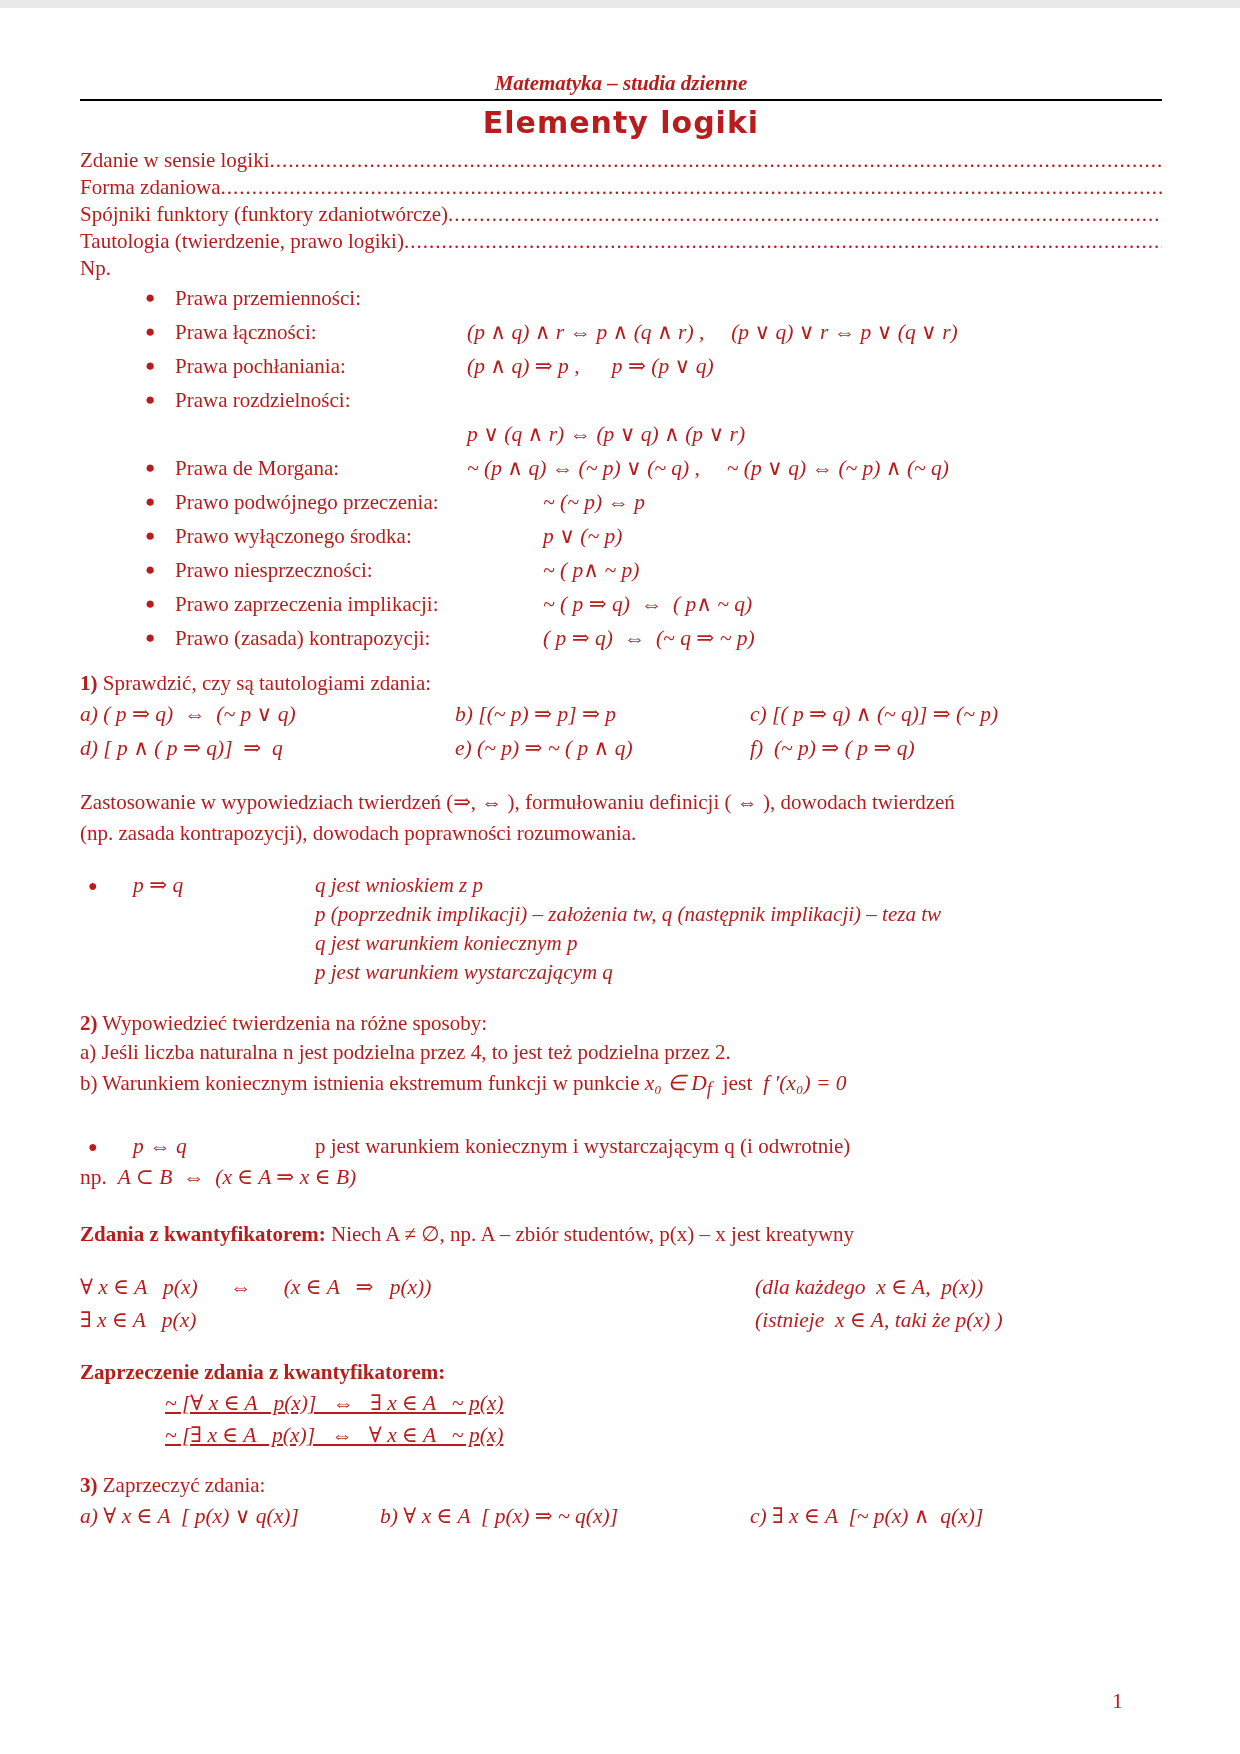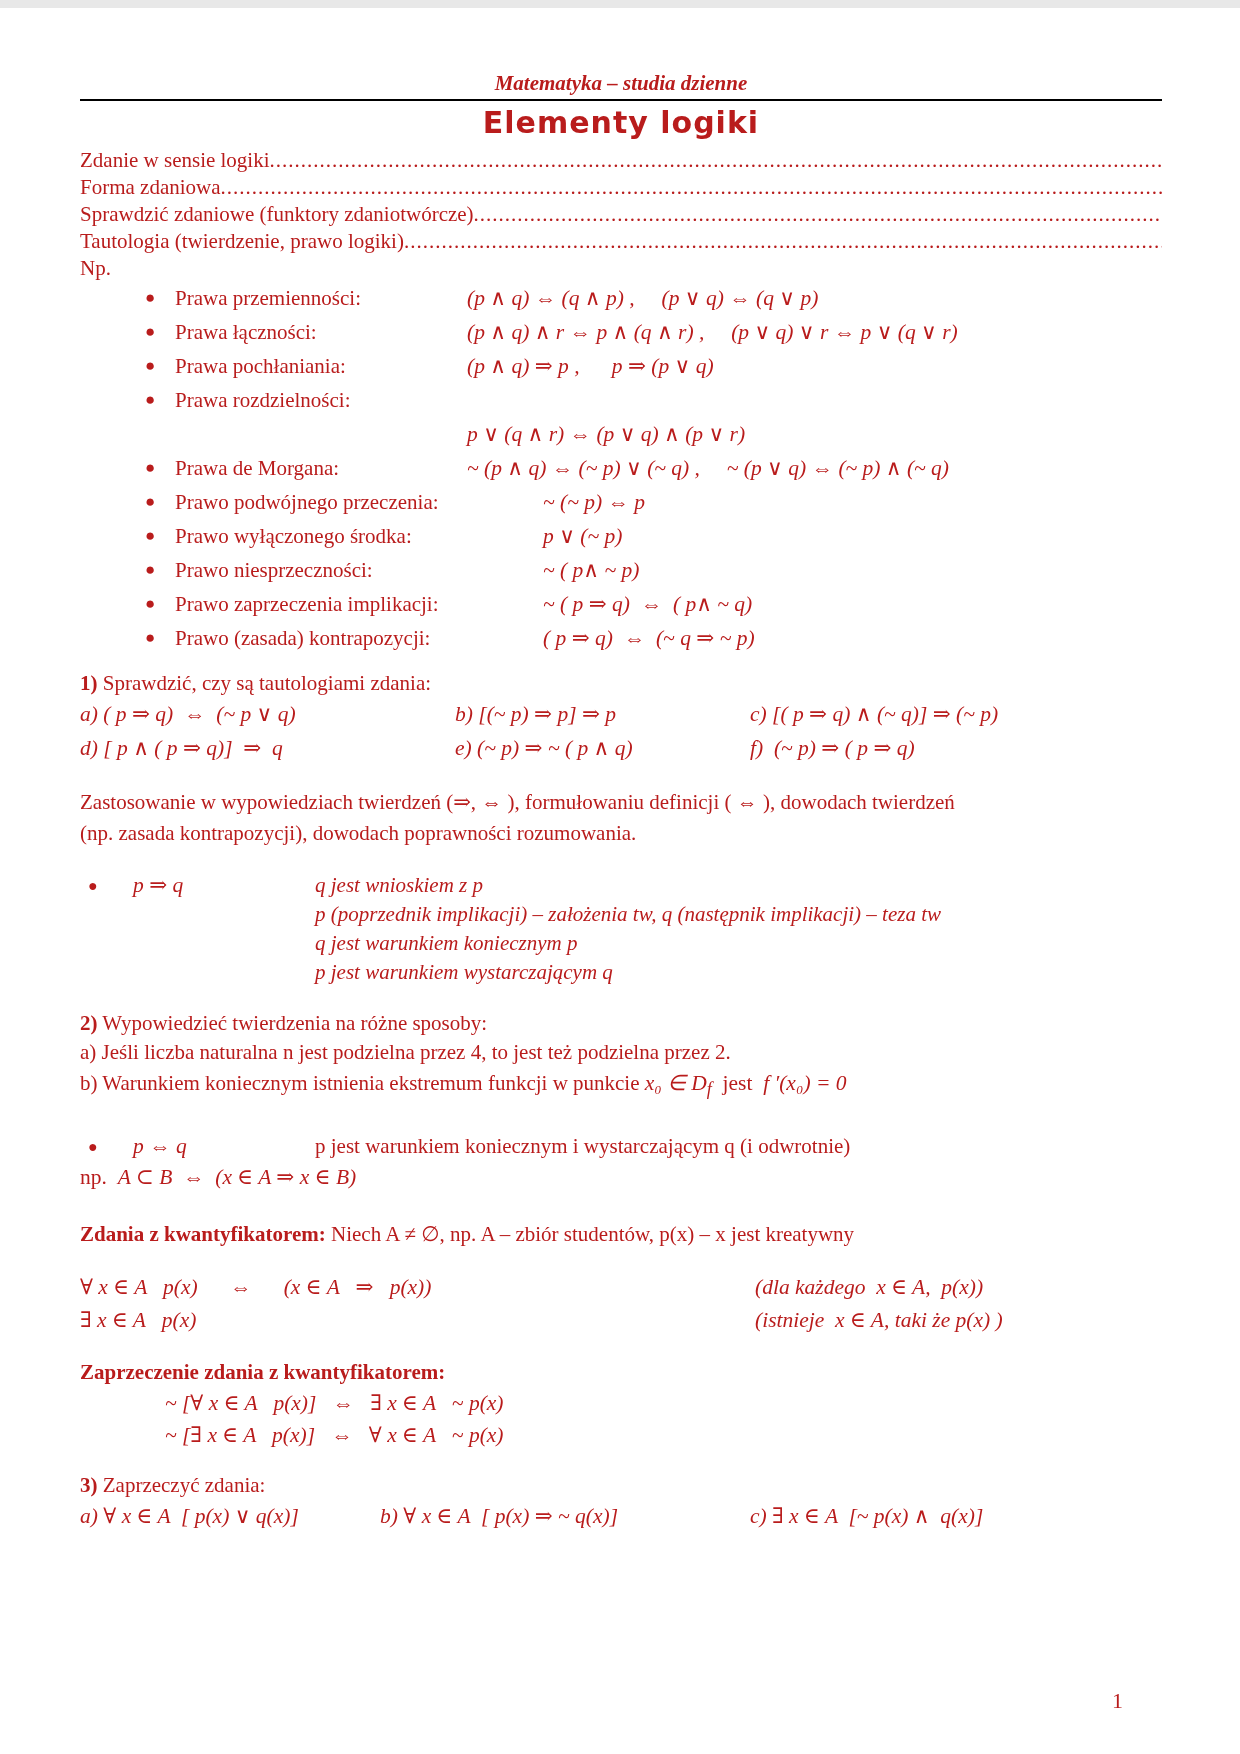--- a/index.html
+++ b/index.html
@@ -70,21 +70,21 @@
   .impl .impl-frm { width: 182px; }
   .impl .desc { flex: 1; font-style: italic; }
 
   .equiv { display: flex; line-height: 31px; }
   .equiv .bullet { margin-left: 8px; width: 45px; font-size: 16px; }
   .equiv .impl-frm { width: 182px; }
 
   .qrow { display: flex; line-height: 33px; }
   .qrow .qleft { width: 675px; }
 
-  .neg-lines { margin-left: 85px; }
+  .neg-lines { margin-left: 85px; text-decoration: underline; }
   .neg-lines div { line-height: 32px; }
 
   .pagenum {
     position: absolute;
     left: 1112px;
     top: 1680px;
     font-size: 22px;
   }
 </style>
 </head>
@@ -100,35 +100,34 @@
     <div class="toc">
       <div class="toc-line">
         <span>Zdanie w sensie logiki </span>
         <span class="toc-dots">....................................................................................................................................................................................................</span>
       </div>
       <div class="toc-line">
         <span>Forma zdaniowa </span>
         <span class="toc-dots">....................................................................................................................................................................................................</span>
       </div>
       <div class="toc-line">
-        <span>Sprawdzić zdaniowe (funktory zdaniotwórcze) </span>
+        <span>Spójniki funktory (funktory zdaniotwórcze) </span>
         <span class="toc-dots">....................................................................................................................................................................................................</span>
       </div>
       <div class="toc-line">
         <span>Tautologia (twierdzenie, prawo logiki) </span>
         <span class="toc-dots">....................................................................................................................................................................................................</span>
       </div>
       <div class="np">Np.</div>
     </div>
 
     <div class="laws">
       <div class="law-row">
         <span class="law-bullet">●</span>
         <span class="law-label ga">Prawa przemienności:</span>
-        <span class="frm">(p ∧ q) ⇔ (q ∧ p) ,     (p ∨ q) ⇔ (q ∨ p)</span>
       </div>
       <div class="law-row">
         <span class="law-bullet">●</span>
         <span class="law-label ga">Prawa łączności:</span>
         <span class="frm">(p ∧ q) ∧ r ⇔ p ∧ (q ∧ r) ,     (p ∨ q) ∨ r ⇔ p ∨ (q ∨ r)</span>
       </div>
       <div class="law-row">
         <span class="law-bullet">●</span>
         <span class="law-label ga">Prawa pochłaniania:</span>
         <span class="frm">(p ∧ q) ⇒ p ,      p ⇒ (p ∨ q)</span>

